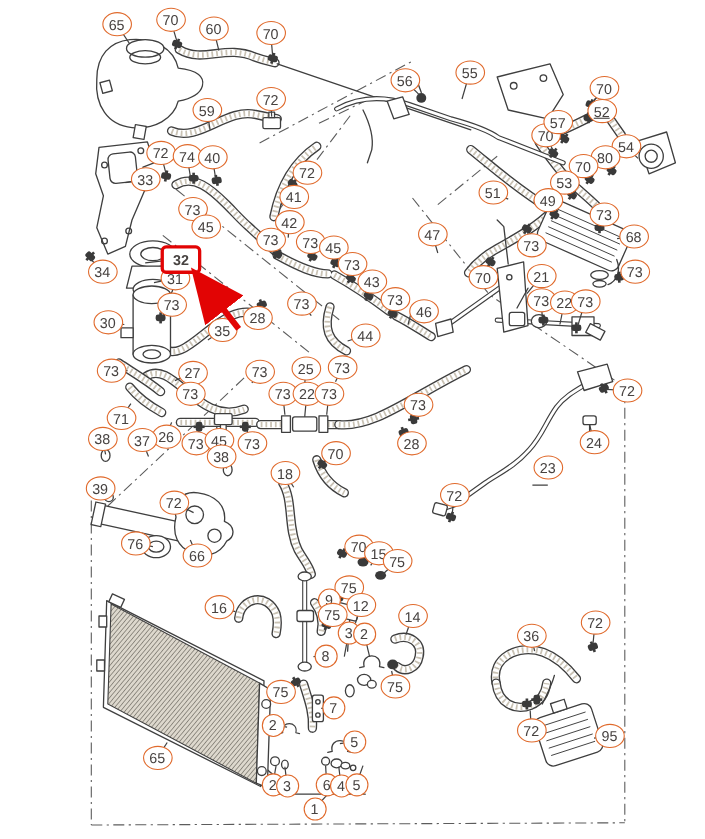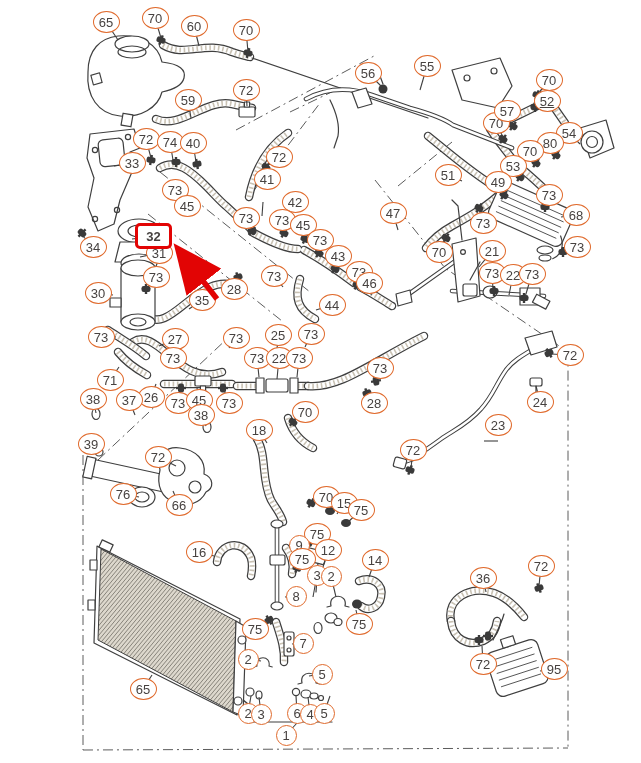--- a/index.html
+++ b/index.html
@@ -514,28 +514,28 @@
       <div class="callout" style="width: 27px; height: 22px; left: 232.5px; top: 79px;">72</div>
       <div class="callout" style="width: 27px; height: 22px; left: 174.5px; top: 89px;">59</div>
       <div class="callout" style="width: 27px; height: 22px; left: 132.5px; top: 128px;">72</div>
       <div class="callout" style="width: 27px; height: 22px; left: 156.5px; top: 131px;">74</div>
       <div class="callout" style="width: 27px; height: 22px; left: 179.5px; top: 132px;">40</div>
       <div class="callout" style="width: 27px; height: 22px; left: 118.5px; top: 152px;">33</div>
       <div class="callout" style="width: 27px; height: 22px; left: 161.5px; top: 179px;">73</div>
       <div class="callout" style="width: 27px; height: 22px; left: 173.5px; top: 195px;">45</div>
       <div class="callout" style="width: 27px; height: 22px; left: 265.5px; top: 146px;">72</div>
       <div class="callout" style="width: 27px; height: 22px; left: 253.5px; top: 168px;">41</div>
-      <div class="callout" style="width: 27px; height: 22px; left: 249.5px; top: 191px; margin-left: 32px;">42</div>
+      <div class="callout" style="width: 27px; height: 22px; left: 249.5px; top: 191px;">42</div>
       <div class="callout" style="width: 27px; height: 22px; left: 232.5px; top: 207px;">73</div>
       <div class="callout" style="width: 27px; height: 22px; left: 268.5px; top: 209px;">73</div>
       <div class="callout" style="width: 27px; height: 22px; left: 289.5px; top: 214px;">45</div>
       <div class="callout" style="width: 27px; height: 22px; left: 306.5px; top: 229px;">73</div>
       <div class="callout" style="width: 27px; height: 22px; left: 324.5px; top: 245px;">43</div>
       <div class="callout" style="width: 27px; height: 22px; left: 345.5px; top: 261px;">73</div>
-      <div class="callout" style="width: 27px; height: 22px; left: 356px; top: 272px; text-align: right;">46</div>
+      <div class="callout" style="width: 27px; height: 22px; left: 372px; top: 272px; text-align: right;">46</div>
       <div class="callout" style="width: 27px; height: 22px; left: 318.5px; top: 294px;">44</div>
       <div class="callout" style="width: 27px; height: 22px; left: 260.5px; top: 265px;">73</div>
       <div class="callout" style="width: 27px; height: 22px; left: 220.5px; top: 278px;">28</div>
       <div class="callout" style="width: 27px; height: 22px; left: 354.5px; top: 62px;">56</div>
       <div class="callout" style="width: 27px; height: 22px; left: 413.5px; top: 55px;">55</div>
       <div class="callout" style="width: 27px; height: 22px; left: 379.5px; top: 202px;">47</div>
       <div class="callout" style="width: 27px; height: 22px; left: 434.5px; top: 164px;">51</div>
       <div class="callout" style="width: 27px; height: 22px; left: 482.5px; top: 112px;">70</div>
       <div class="callout" style="width: 27px; height: 22px; left: 493.5px; top: 100px;">57</div>
       <div class="callout" style="width: 27px; height: 22px; left: 535.5px; top: 69px;">70</div>
@@ -552,21 +552,21 @@
       <div class="callout" style="width: 27px; height: 22px; left: 425.5px; top: 241px;">70</div>
       <div class="callout" style="width: 27px; height: 22px; left: 478.5px; top: 240px;">21</div>
       <div class="callout" style="width: 27px; height: 22px; left: 478.5px; top: 262px;">73</div>
       <div class="callout" style="width: 27px; height: 22px; left: 499.5px; top: 264px;">22</div>
       <div class="callout" style="width: 27px; height: 22px; left: 518.5px; top: 263px;">73</div>
       <div class="callout" style="width: 27px; height: 22px; left: 556.5px; top: 344px;">72</div>
       <div class="callout" style="width: 27px; height: 22px; left: 526.5px; top: 391px;">24</div>
       <div class="callout" style="width: 27px; height: 22px; left: 484.5px; top: 414px;">23</div>
       <div class="callout" style="width: 27px; height: 22px; left: 399.5px; top: 439px;">72</div>
       <div class="callout" style="width: 27px; height: 22px; left: 79.5px; top: 236px;">34</div>
-      <div class="callout hl" style="width: 37px; height: 26px; left: 135px; top: 223px;">32</div>
+      <div class="callout hl" style="width: 37px; height: 26px; left: 146px; top: 223px;">32</div>
       <div class="callout" style="width: 27px; height: 22px; left: 145.5px; top: 242px; text-align: center;">31</div>
       <div class="callout" style="width: 27px; height: 22px; left: 142.5px; top: 266px;">73</div>
       <div class="callout" style="width: 27px; height: 22px; left: 84.5px; top: 282px;">30</div>
       <div class="callout" style="width: 27px; height: 22px; left: 188.5px; top: 289px;">35</div>
       <div class="callout" style="width: 27px; height: 22px; left: 87.5px; top: 326px;">73</div>
       <div class="callout" style="width: 27px; height: 22px; left: 161.5px; top: 328px;">27</div>
       <div class="callout" style="width: 27px; height: 22px; left: 222.5px; top: 327px;">73</div>
       <div class="callout" style="width: 27px; height: 22px; left: 159.5px; top: 347px;">73</div>
       <div class="callout" style="width: 27px; height: 22px; left: 264.5px; top: 324px;">25</div>
       <div class="callout" style="width: 27px; height: 22px; left: 297.5px; top: 323px;">73</div>

